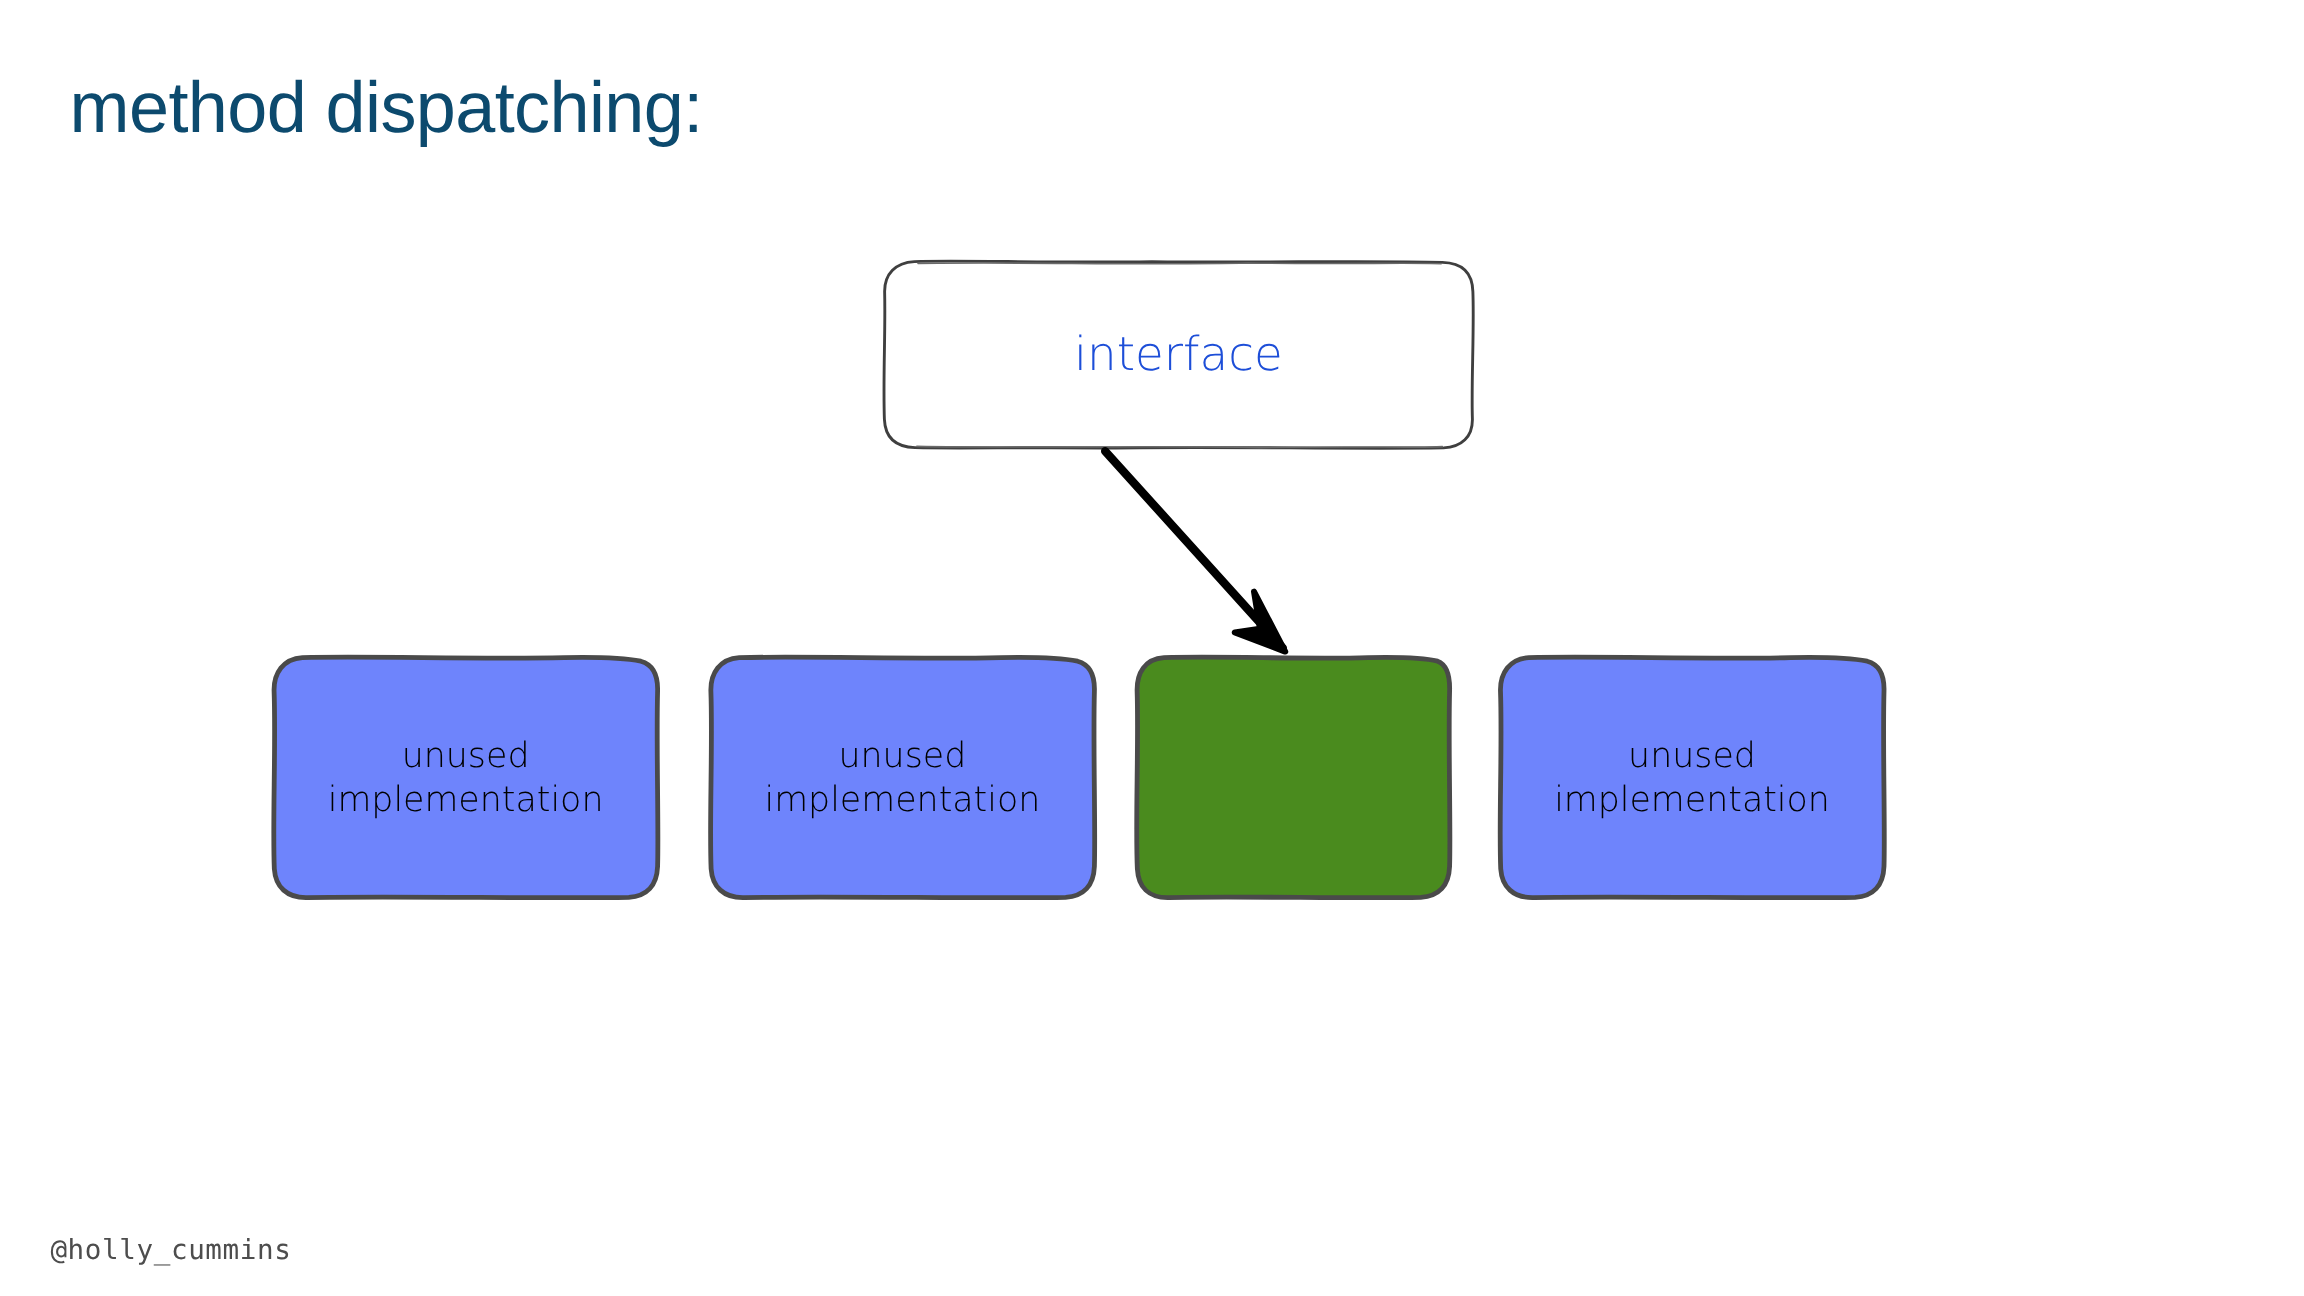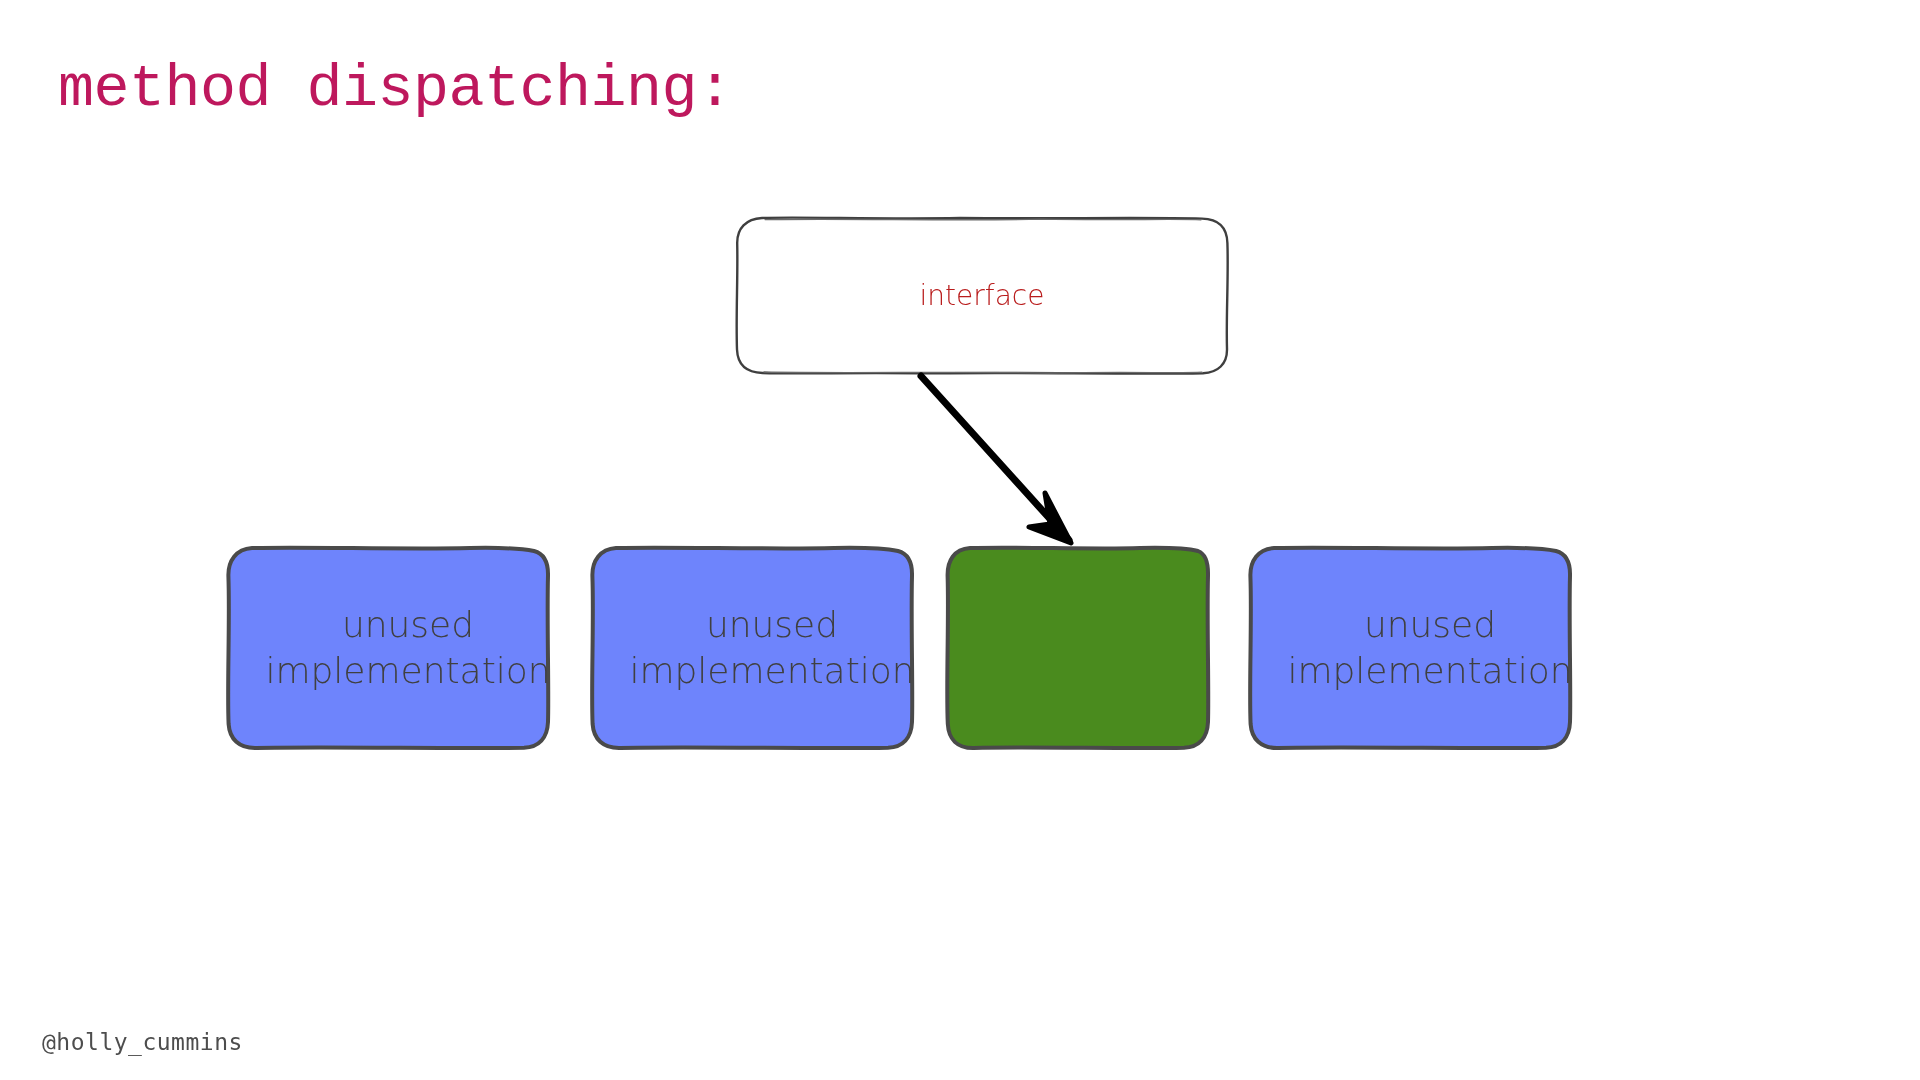--- a/index.html
+++ b/index.html
@@ -22,23 +22,23 @@
   }
 
   
   .slide-title {
     position: absolute;
     left: 58px;
     top: 55px;
     font-size: 60px;
     font-weight: 300;
     letter-spacing: -0.5px;
-    color: #be185d;
+    color: #0c4a6e;
     white-space: nowrap;
-    font-family: Liberation Mono, monospace;
+    font-family: Liberation Sans, sans-serif;
     font-stretch: condensed;
   }
 
   
   .diagram {
     position: absolute;
     left: 0;
     top: 0;
     width: 1920px;
     height: 1080px;
@@ -53,31 +53,30 @@
   .node-label {
     position: absolute;
     display: flex;
     align-items: center;
     justify-content: center;
     text-align: center;
     line-height: 1.28;
     pointer-events: none;
   }
   .node-label.interface-label {
-    color: #b91c1c;
-    font-size: 28px;
+    color: #1d4ed8;
+    font-size: 39px;
     font-weight: 300;
     font-family: "DejaVu Sans", sans-serif;
   }
   .node-label.impl-label {
-    color: #404040;
-    font-size: 36px;
+    color: #000000;
+    font-size: 29px;
     font-weight: 300;
     font-family: "DejaVu Sans", sans-serif;
-    margin-left: 20px;
   }
 
   
   .caption {
     position: absolute;
     left: 0;
     top: 852px;
     width: 1920px;
     text-align: center;
     font-size: 62px;

